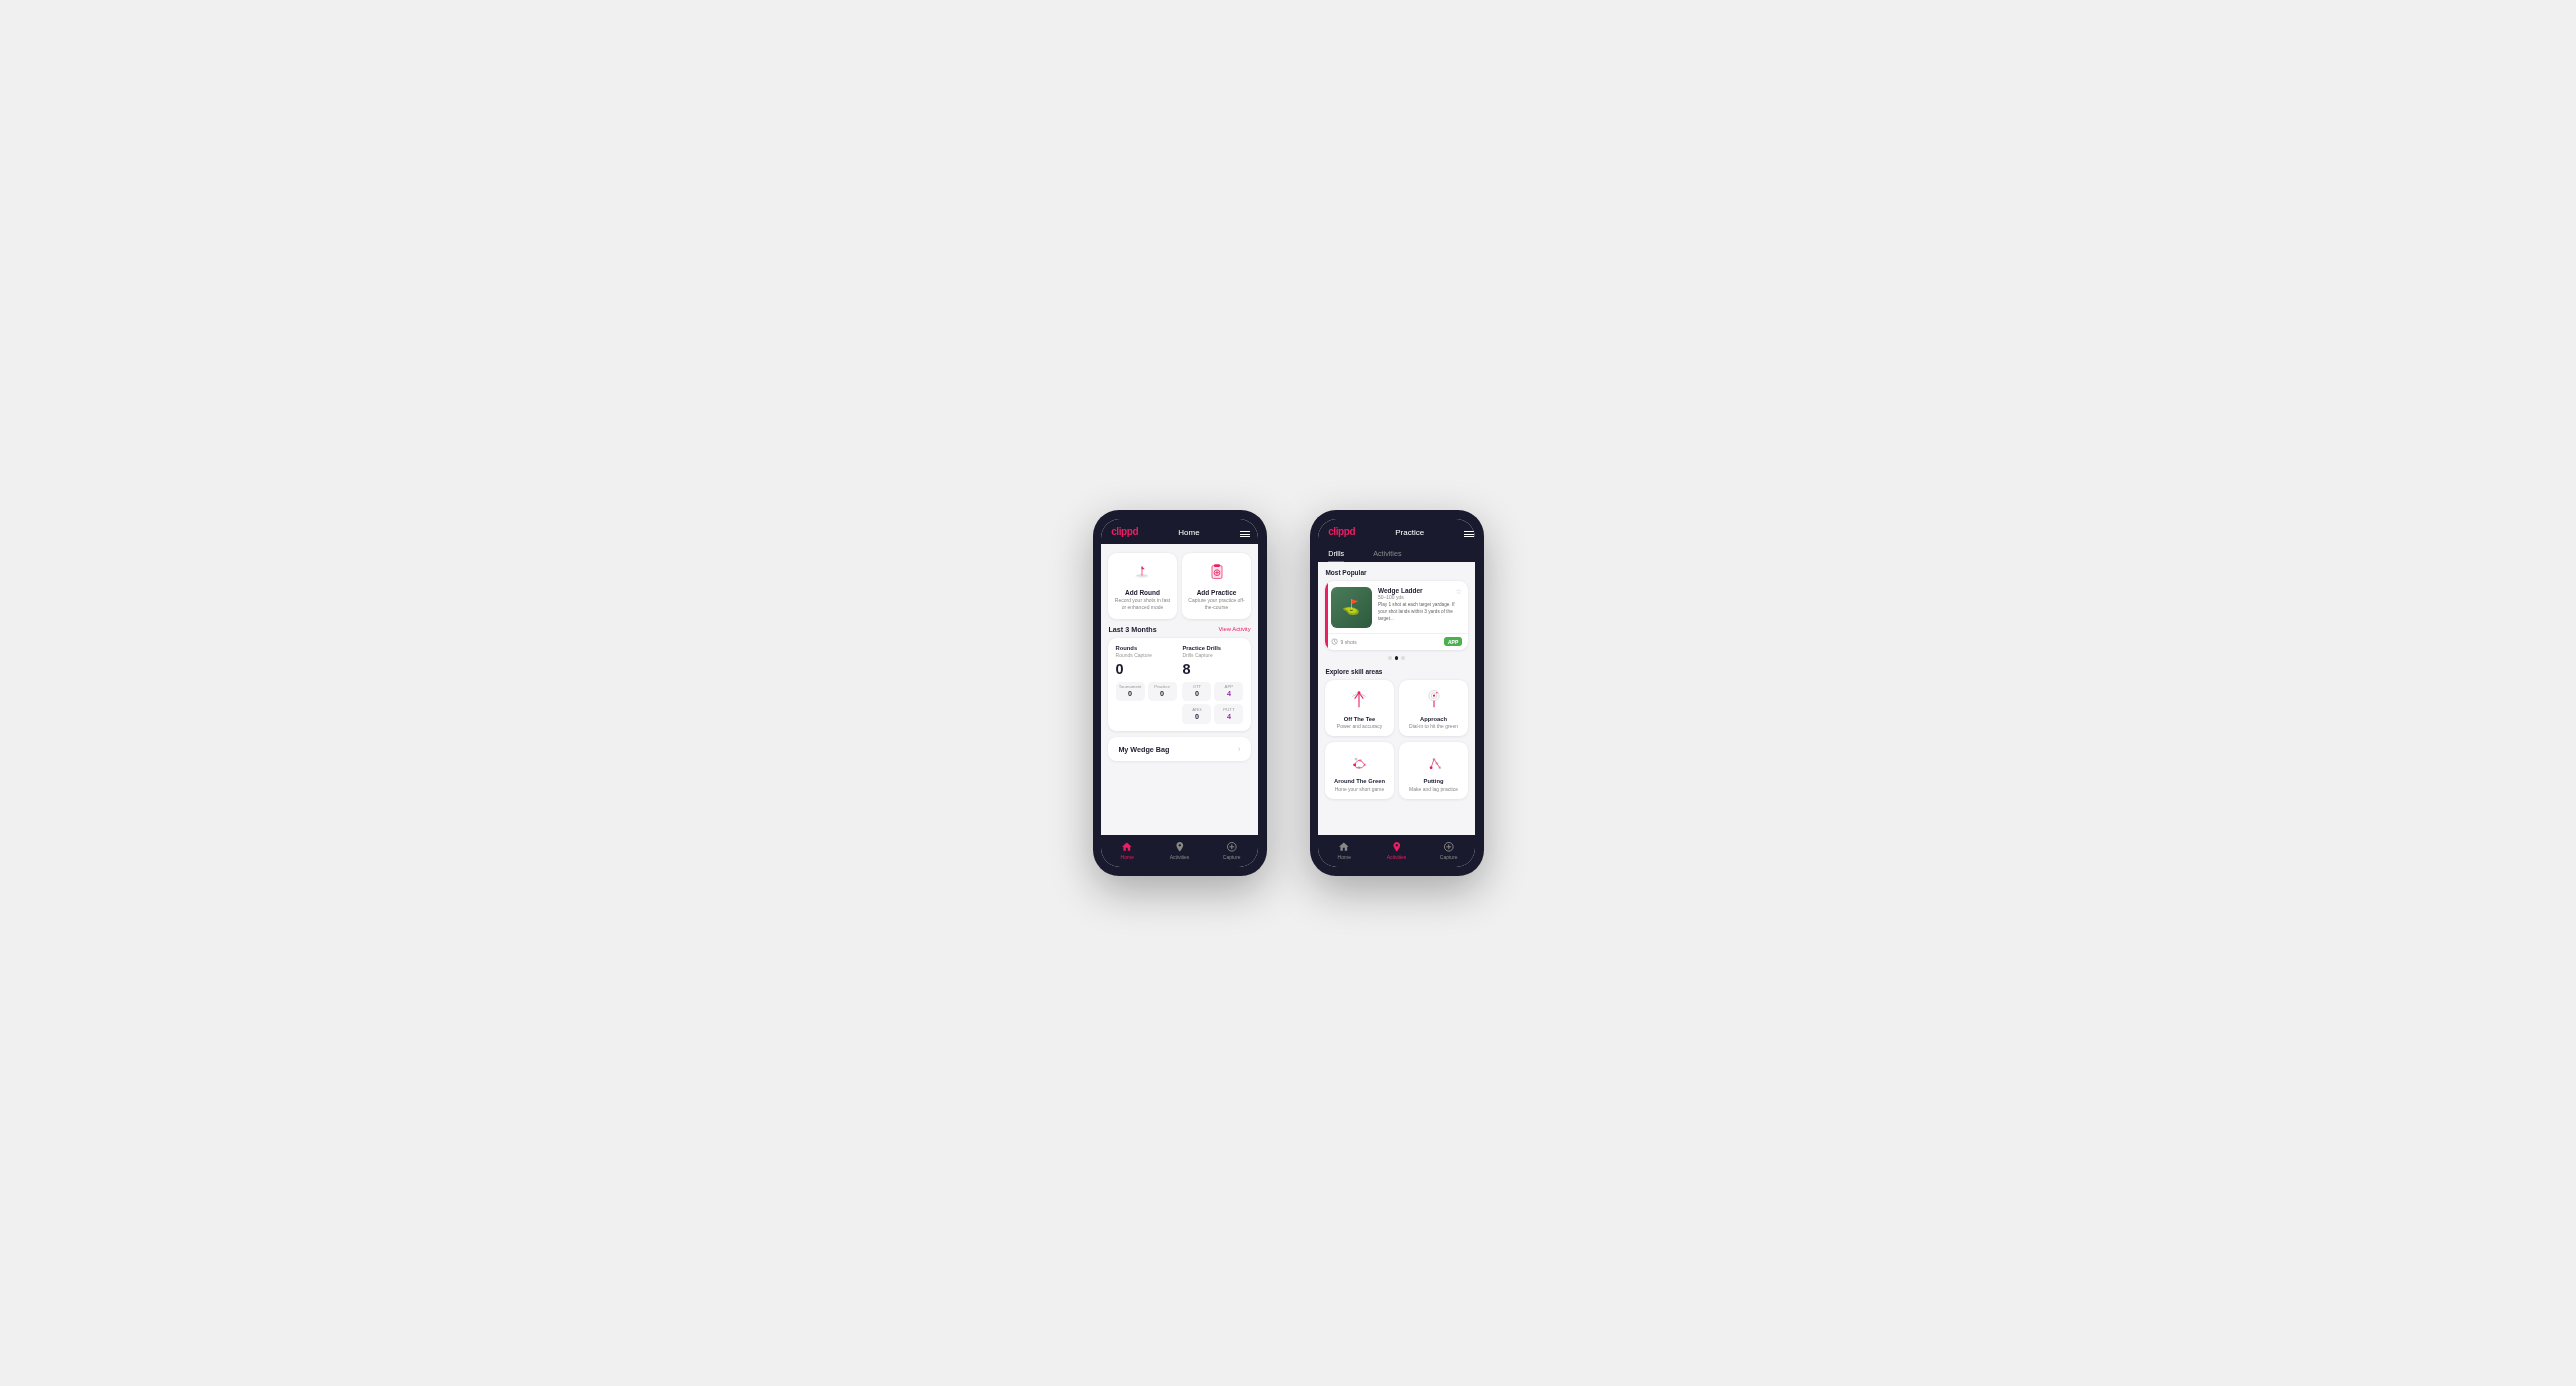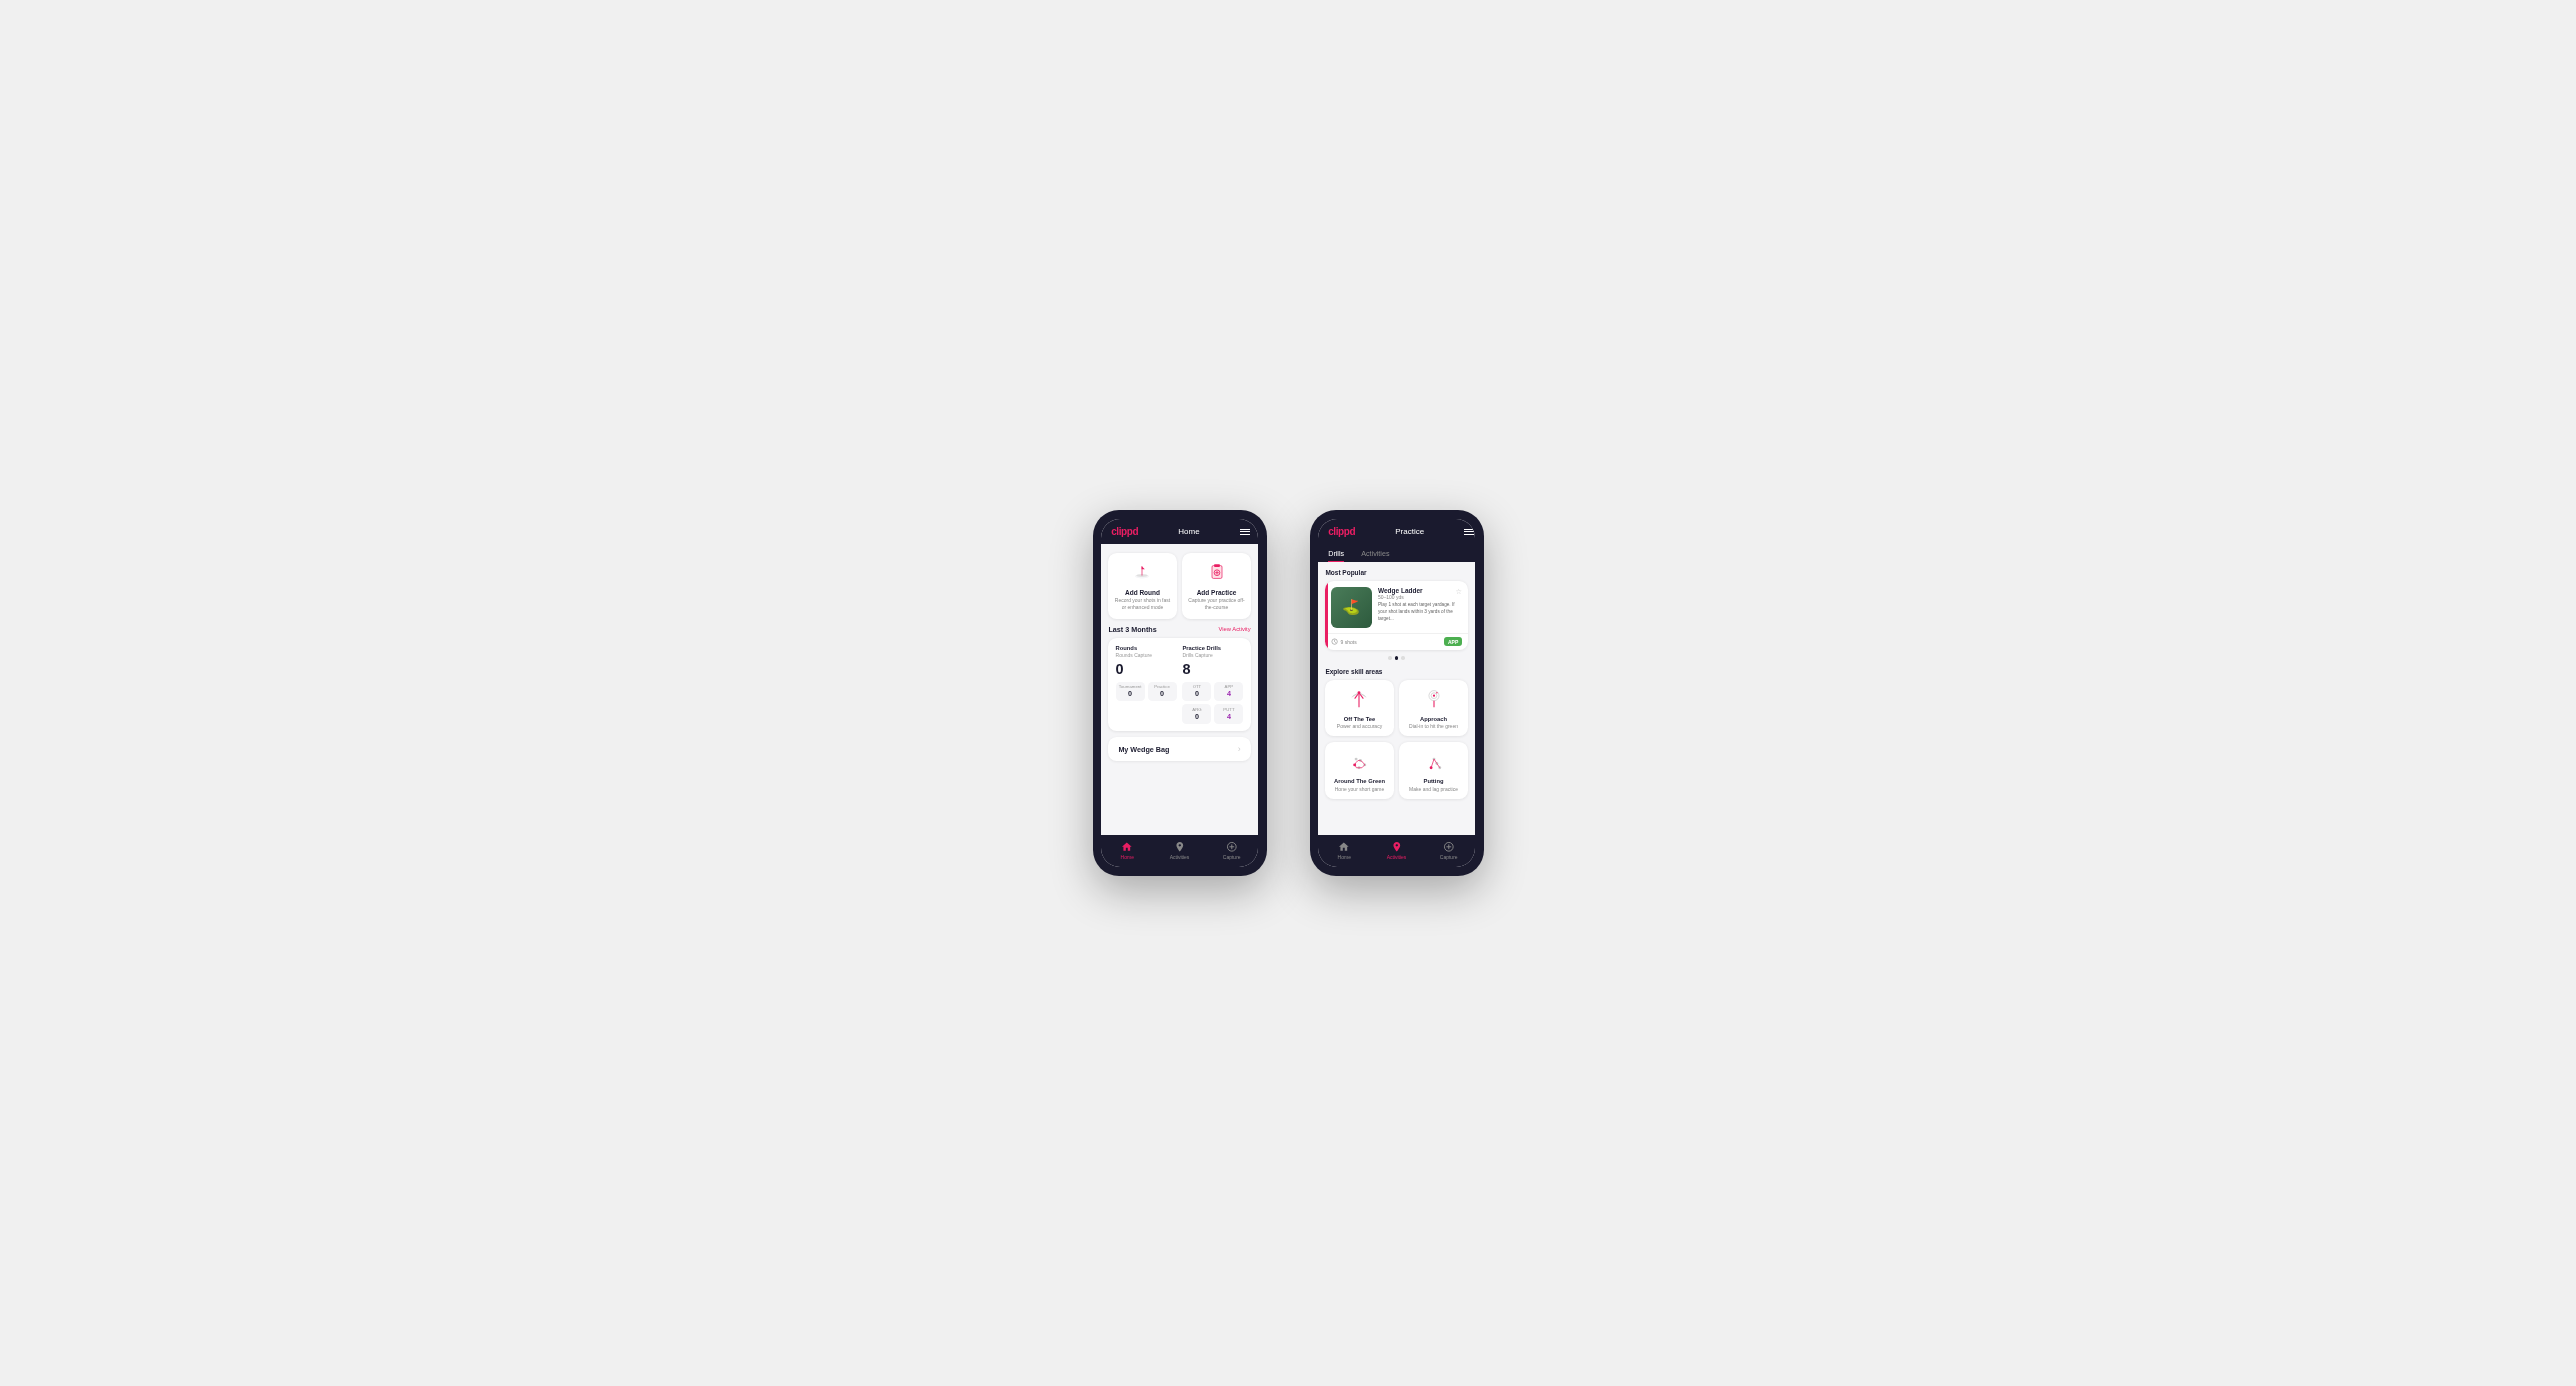--- a/index.html
+++ b/index.html
@@ -30,21 +30,21 @@
       display: flex;
       flex-direction: column;
       min-height: 348px;
     }
 
     
     .app-header {
       background: #1a1a2e;
       color: #fff;
       display: flex;
-      align-items: center;
+      align-items: flex-end;
       justify-content: space-between;
       padding: 7.2px 10px;
       flex-shrink: 0;
       gap: 40px;
     }
     .app-logo {
       color: #e91e63;
       font-weight: 800;
       font-size: 10px;
       letter-spacing: -0.4px;
@@ -223,21 +223,21 @@
     }
     .nav-label.active {
       color: #e91e63;
     }
 
     
     .tabs-row {
       display: flex;
       background: #1a1a2e;
       padding: 0 10px;
-      gap: 17px;
+      gap: 29px;
     }
     .tab {
       font-size: 7.2px;
       color: #888;
       padding: 4.3px 0 3.6px;
       cursor: pointer;
       border-bottom: 1.4px solid transparent;
     }
     .tab.active {
       color: #fff;

